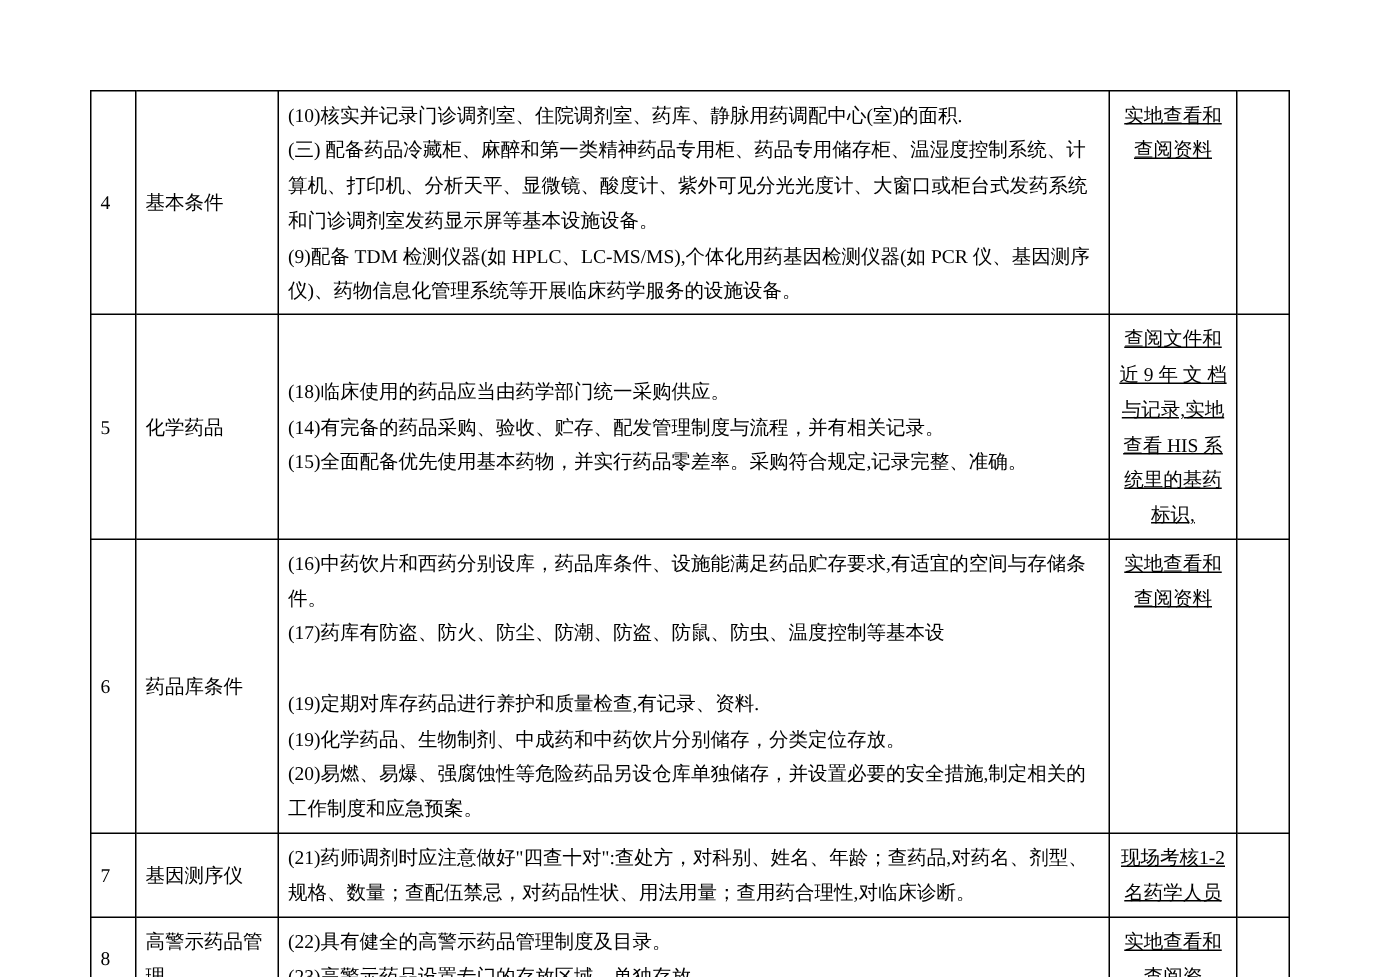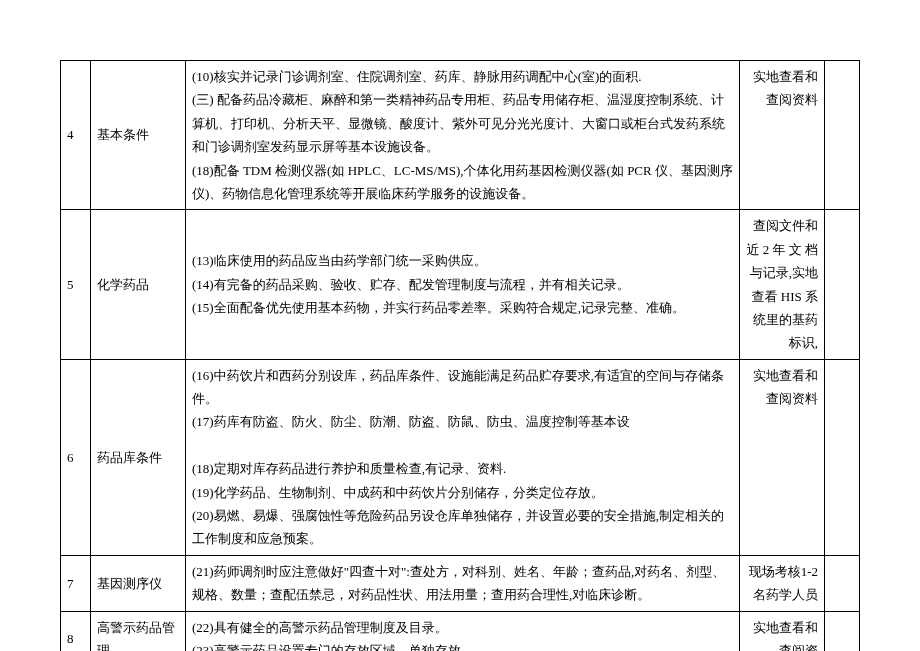--- a/index.html
+++ b/index.html
@@ -35,64 +35,65 @@
     .col-cat {
       width: 95px;
       text-align: left;
       vertical-align: middle;
     }
     .col-content {
       width: auto;
     }
     .col-note {
       width: 85px;
-      text-align: right;
+      text-align: center;
       vertical-align: top;
+      text-decoration: underline;
     }
     .col-last {
       width: 35px;
     }
   </style>
 </head>
 <body>
 
 <table>
   <tbody id="table-body">
   <tr>
         <td class="col-num">4</td>
         <td class="col-cat">基本条件</td>
         <td class="col-content">
           <div>    (10)核实并记录门诊调剂室、住院调剂室、药库、静脉用药调配中心(室)的面积.</div>
           <div>    (三) 配备药品冷藏柜、麻醉和第一类精神药品专用柜、药品专用储存柜、温湿度控制系统、计算机、打印机、分析天平、显微镜、酸度计、紫外可见分光光度计、大窗口或柜台式发药系统和门诊调剂室发药显示屏等基本设施设备。</div>
-          <div>    (18)配备 TDM 检测仪器(如 HPLC、LC-MS/MS),个体化用药基因检测仪器(如 PCR 仪、基因测序仪)、药物信息化管理系统等开展临床药学服务的设施设备。</div>
+          <div>    (9)配备 TDM 检测仪器(如 HPLC、LC-MS/MS),个体化用药基因检测仪器(如 PCR 仪、基因测序仪)、药物信息化管理系统等开展临床药学服务的设施设备。</div>
         </td>
         <td class="col-note">实地查看和查阅资料</td>
         <td class="col-last"></td>
       </tr>
       <tr>
         <td class="col-num">5</td>
         <td class="col-cat">化学药品</td>
         <td class="col-content">
           <div>&nbsp;</div>
-          <div>    (13)临床使用的药品应当由药学部门统一采购供应。</div>
+          <div>    (18)临床使用的药品应当由药学部门统一采购供应。</div>
           <div>    (14)有完备的药品采购、验收、贮存、配发管理制度与流程，并有相关记录。</div>
           <div>    (15)全面配备优先使用基本药物，并实行药品零差率。采购符合规定,记录完整、准确。</div>
           <div>&nbsp;</div>
         </td>
-        <td class="col-note">查阅文件和近 2 年 文 档与记录,实地查看 HIS 系统里的基药标识,</td>
+        <td class="col-note">查阅文件和近 9 年 文 档与记录,实地查看 HIS 系统里的基药标识,</td>
         <td class="col-last"></td>
       </tr>
       <tr>
         <td class="col-num">6</td>
         <td class="col-cat">药品库条件</td>
         <td class="col-content">
           <div>    (16)中药饮片和西药分别设库，药品库条件、设施能满足药品贮存要求,有适宜的空间与存储条件。</div>
           <div>    (17)药库有防盗、防火、防尘、防潮、防盗、防鼠、防虫、温度控制等基本设</div>
           <div>&nbsp;</div>
-          <div>    (18)定期对库存药品进行养护和质量检查,有记录、资料.</div>
+          <div>    (19)定期对库存药品进行养护和质量检查,有记录、资料.</div>
           <div>    (19)化学药品、生物制剂、中成药和中药饮片分别储存，分类定位存放。</div>
           <div>    (20)易燃、易爆、强腐蚀性等危险药品另设仓库单独储存，并设置必要的安全措施,制定相关的工作制度和应急预案。</div>
         </td>
         <td class="col-note">实地查看和查阅资料</td>
         <td class="col-last"></td>
       </tr>
       <tr>
         <td class="col-num">7</td>
         <td class="col-cat">基因测序仪</td>
         <td class="col-content">

